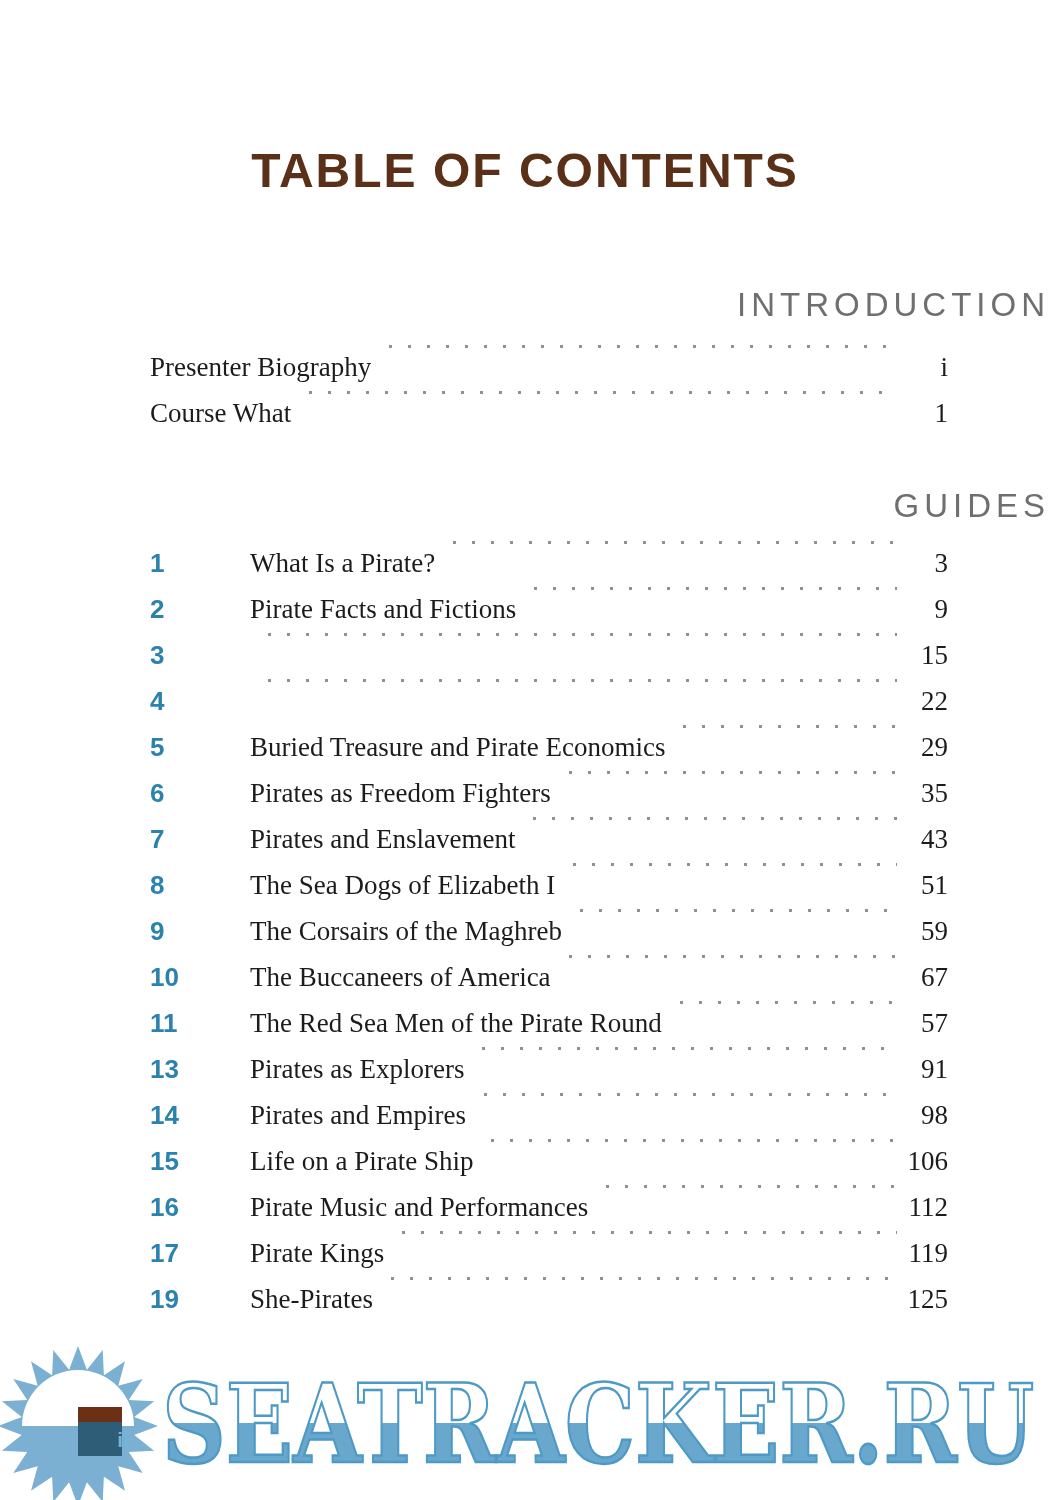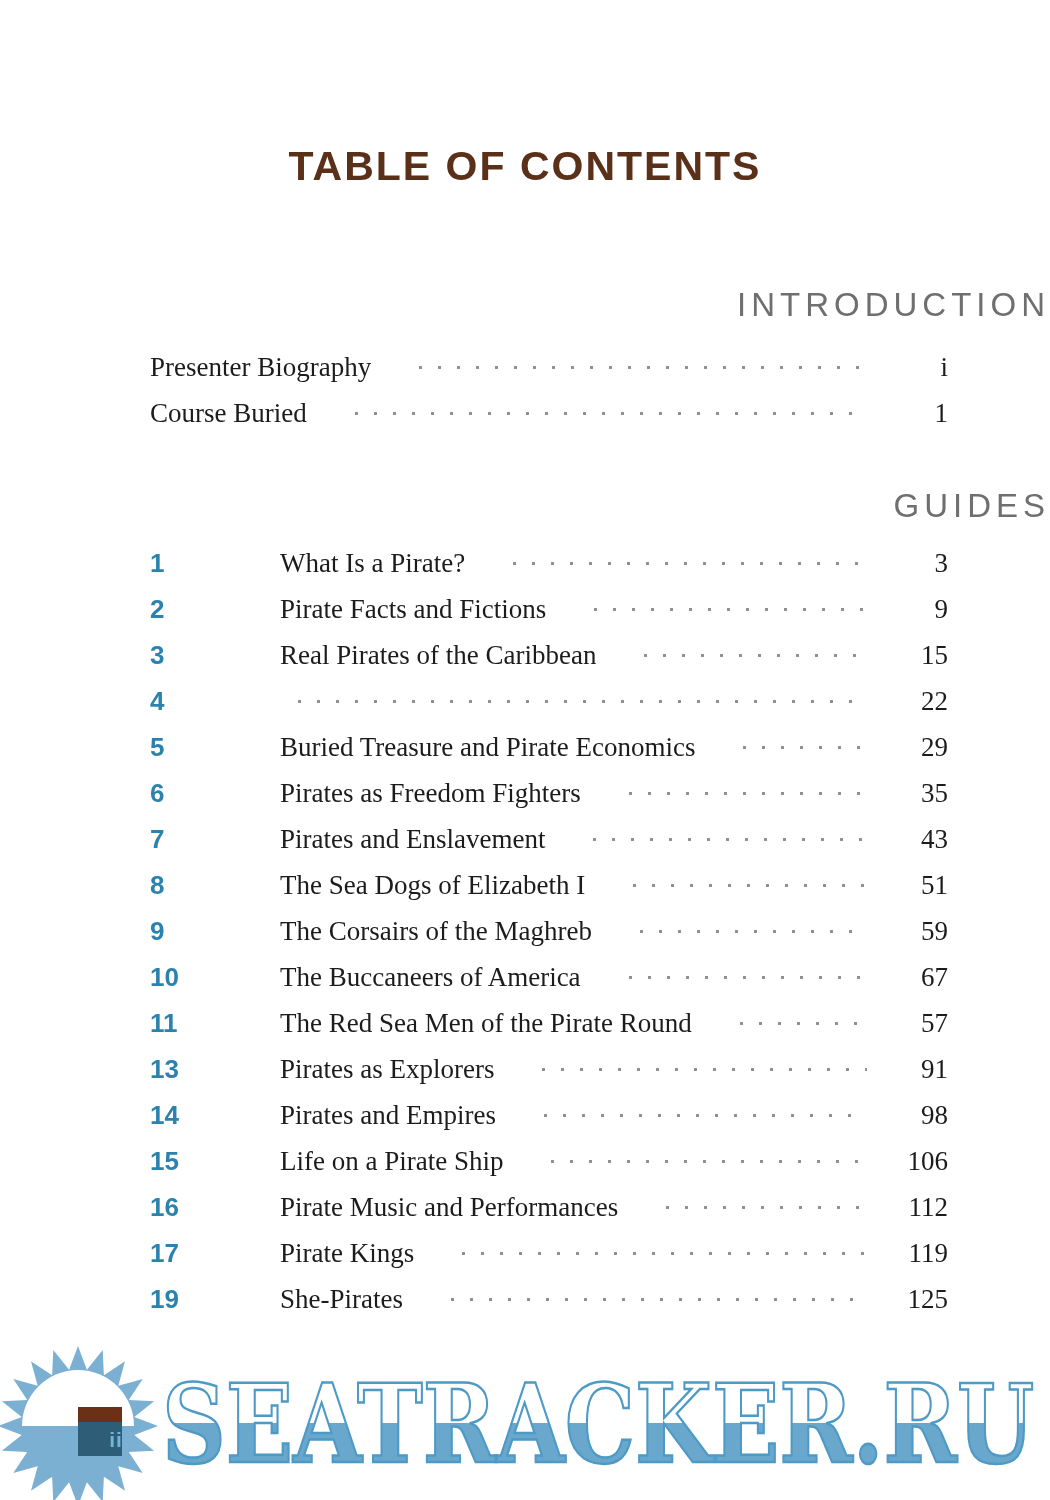--- a/index.html
+++ b/index.html
@@ -10,46 +10,45 @@
     overflow:hidden;
     font-family:"Liberation Serif", serif;
     color:#1c1c1c;
   }
 
   
   .doc-title {
     position:absolute; top:143px; left:0; width:1050px;
     margin:0; text-align:center;
     font-family:"Liberation Sans", sans-serif;
-    font-size:41px; font-weight:800; letter-spacing:2px;
+    font-size:48px; font-weight:800; letter-spacing:2px;
     color:#5a3019;
   }
   .section-heading {
     position:absolute; left:0; width:1050px;
     margin:0; text-align:right;
     font-family:"Liberation Sans", sans-serif;
     font-size:33px; font-weight:400; letter-spacing:5px;
     color:#6f6f6f;
   }
   .heading-introduction { top:286px; }
   .heading-guides { top:487px; }
 
   
   .toc-list {
     position:absolute; left:150px; width:798px;
   }
   .toc-list-introduction { top:344px; }
   .toc-list-guides { top:540px; }
 
   .toc-row {
-    display:flex; align-items:center;
+    display:flex; align-items:flex-start;
     height:46px;
     font-size:27px; line-height:46px;
     white-space:nowrap;
-    gap:30px;
   }
   .toc-num {
     flex:0 0 100px;
     font-family:"Liberation Sans", sans-serif;
     font-weight:700; font-size:26px;
     color:#2c82ae;
   }
   .toc-title { flex:0 0 auto; }
   .toc-leader {
     flex:1 1 auto;
@@ -76,21 +75,21 @@
   .page-badge {
     position:absolute; left:78px; top:1407px;
     width:44px; height:49px;
     background:#2e5d78;
   }
   .page-badge .badge-top {
     position:absolute; left:0; top:0; width:44px; height:15px;
     background:#6b3015;
   }
   .page-badge .badge-num {
-    position:absolute; left:4px; top:15px; width:44px; height:34px;
+    position:absolute; left:12px; top:15px; width:44px; height:34px;
     display:flex; align-items:center; justify-content:center;
     font-family:"Liberation Sans", sans-serif;
     font-weight:700; font-size:21px; letter-spacing:1px;
     color:#6fb6da; line-height:1;padding-left:12px;
   }
 </style>
 </head>
 <body>
 
 <div class="page">
@@ -100,21 +99,21 @@
   <h2 class="section-heading heading-introduction">INTRODUCTION</h2>
 
   <div class="toc-list toc-list-introduction">
   <div class="toc-row">
     <span class="toc-title">Presenter Biography</span>
     <span class="toc-leader"></span>
     <span class="toc-page">i</span>
   </div>
 
   <div class="toc-row">
-    <span class="toc-title">Course Buried</span>
+    <span class="toc-title">Course What</span>
     <span class="toc-leader"></span>
     <span class="toc-page">1</span>
   </div>
 </div>
 
   <h2 class="section-heading heading-guides">GUIDES</h2>
 
   <div class="toc-list toc-list-guides">
   <div class="toc-row">
     <span class="toc-num">1</span>
@@ -125,21 +124,20 @@
 
   <div class="toc-row">
     <span class="toc-num">2</span>
     <span class="toc-title">Pirate Facts and Fictions</span>
     <span class="toc-leader"></span>
     <span class="toc-page">9</span>
   </div>
 
   <div class="toc-row">
     <span class="toc-num">3</span>
-    <span class="toc-title">Real Pirates of the Caribbean</span>
     <span class="toc-leader"></span>
     <span class="toc-page">15</span>
   </div>
 
   <div class="toc-row">
     <span class="toc-num">4</span>
     <span class="toc-leader"></span>
     <span class="toc-page">22</span>
   </div>
 

